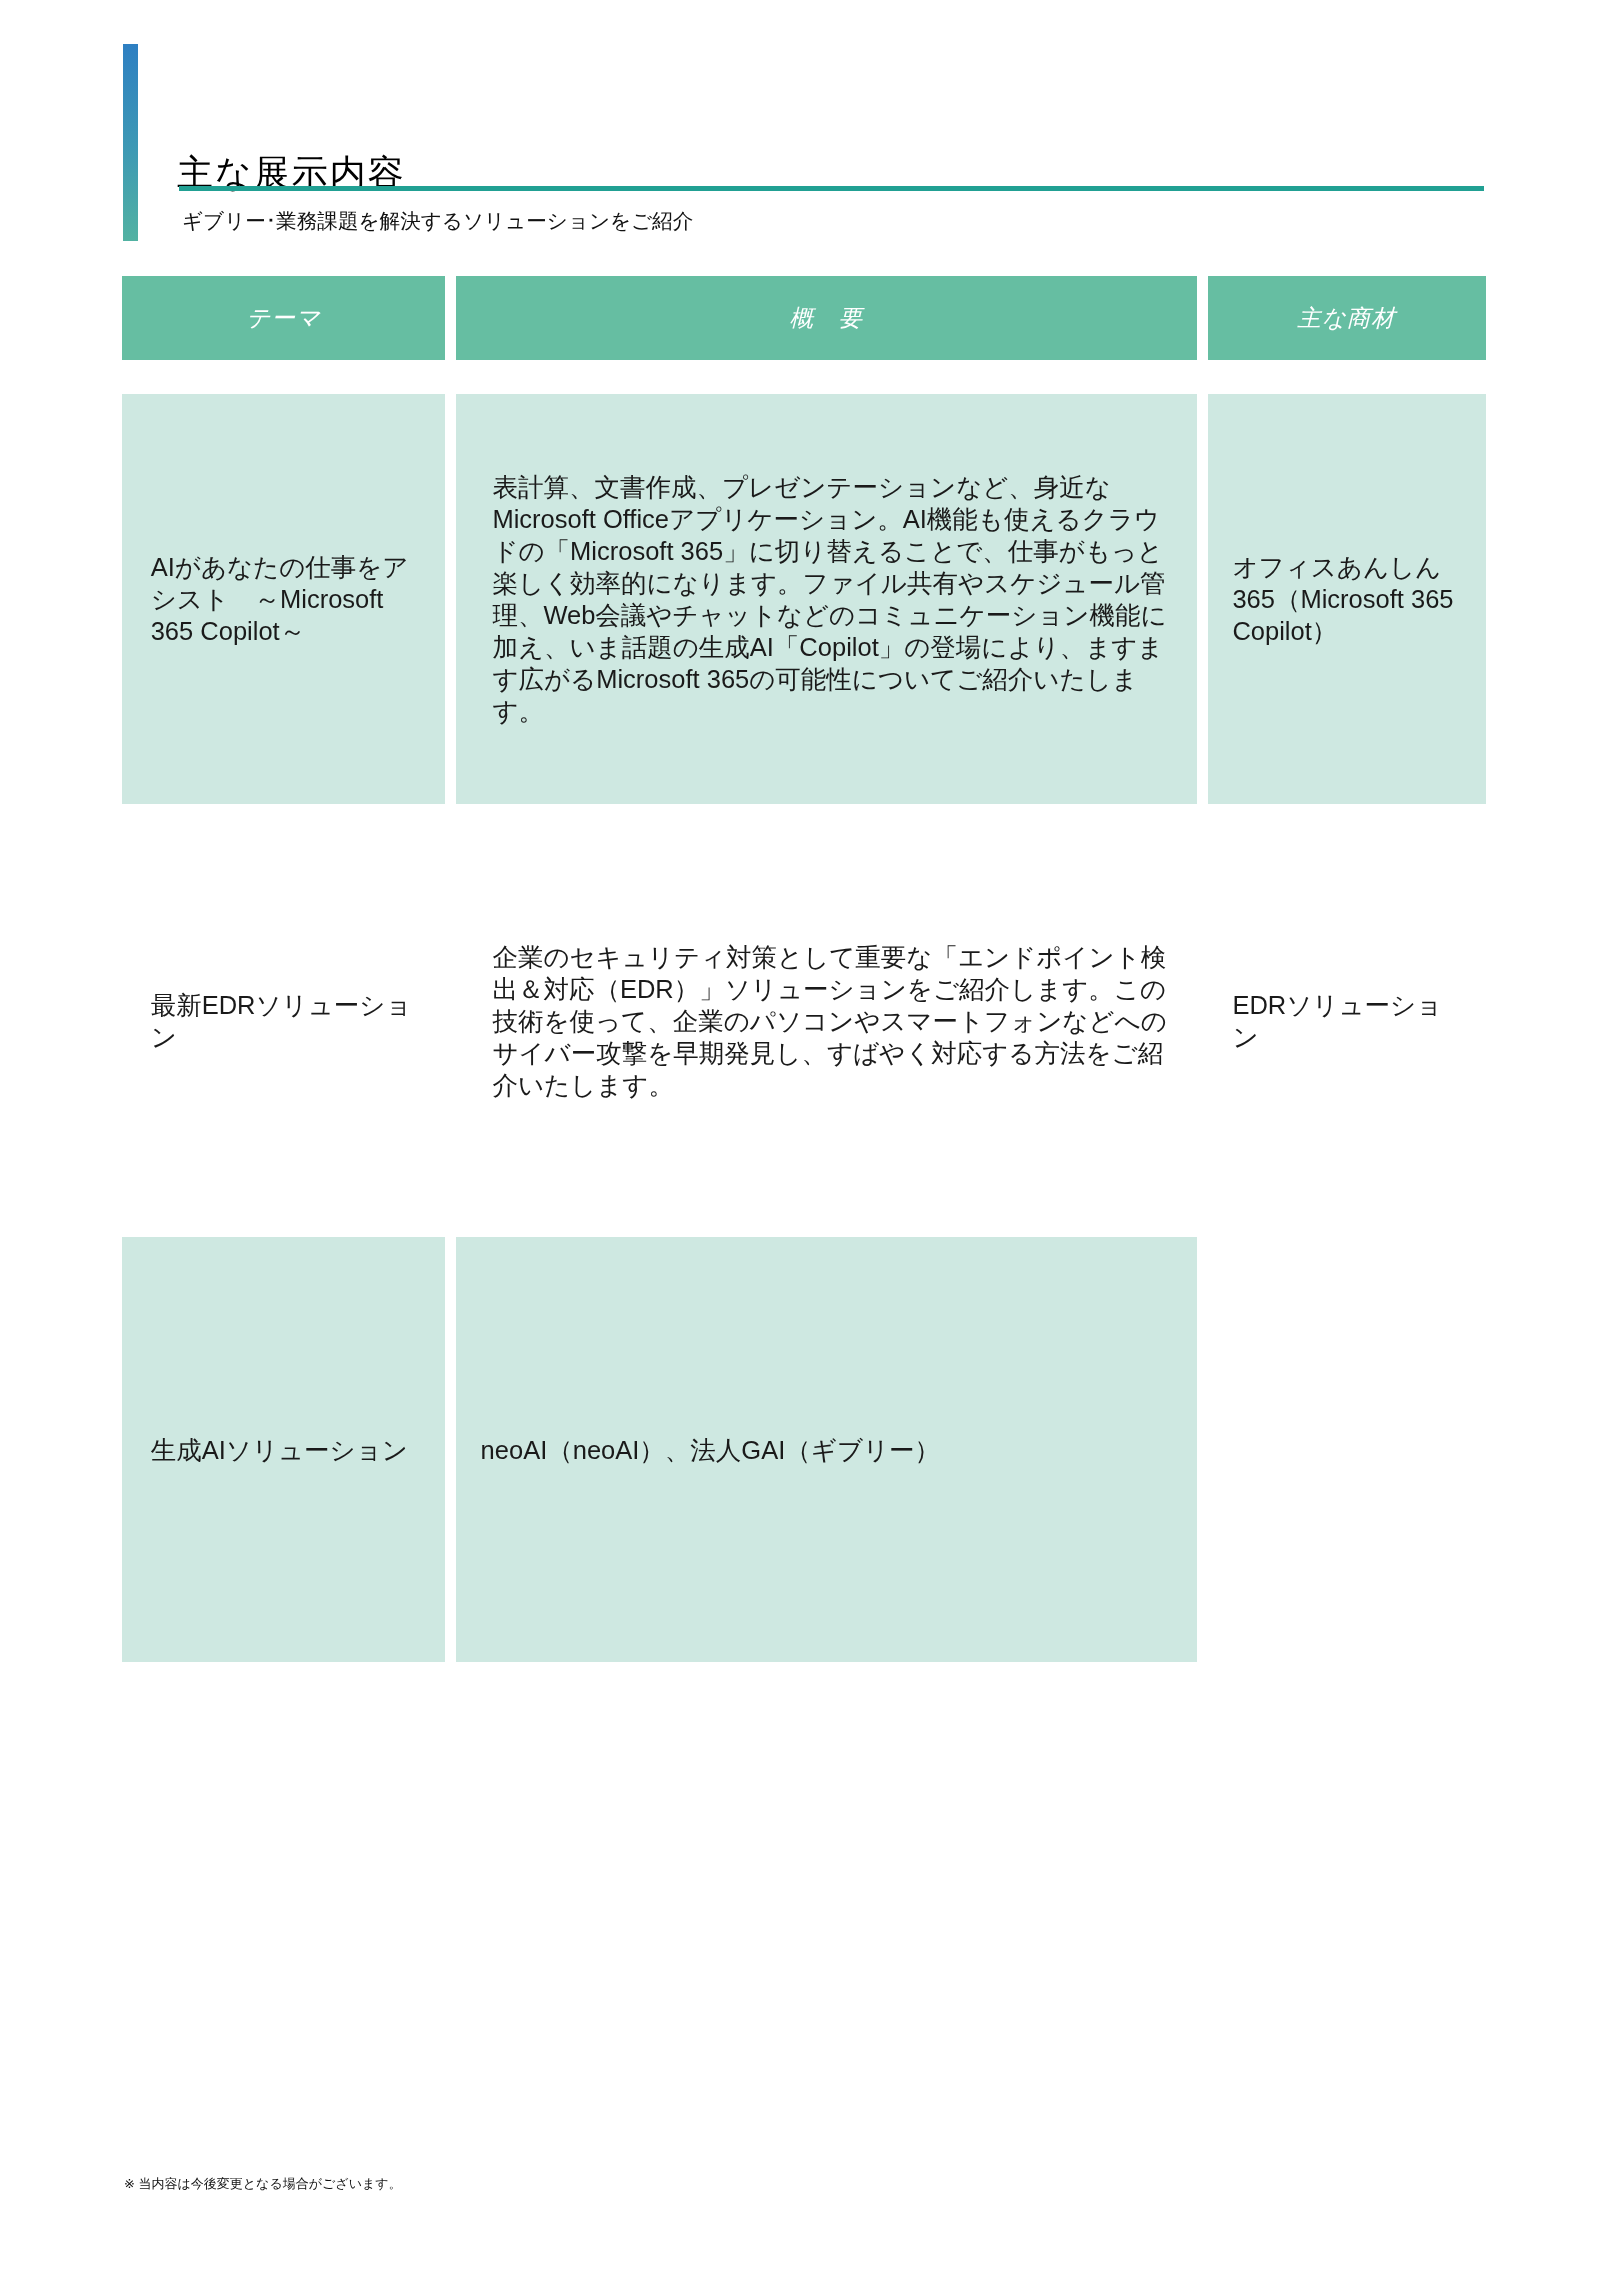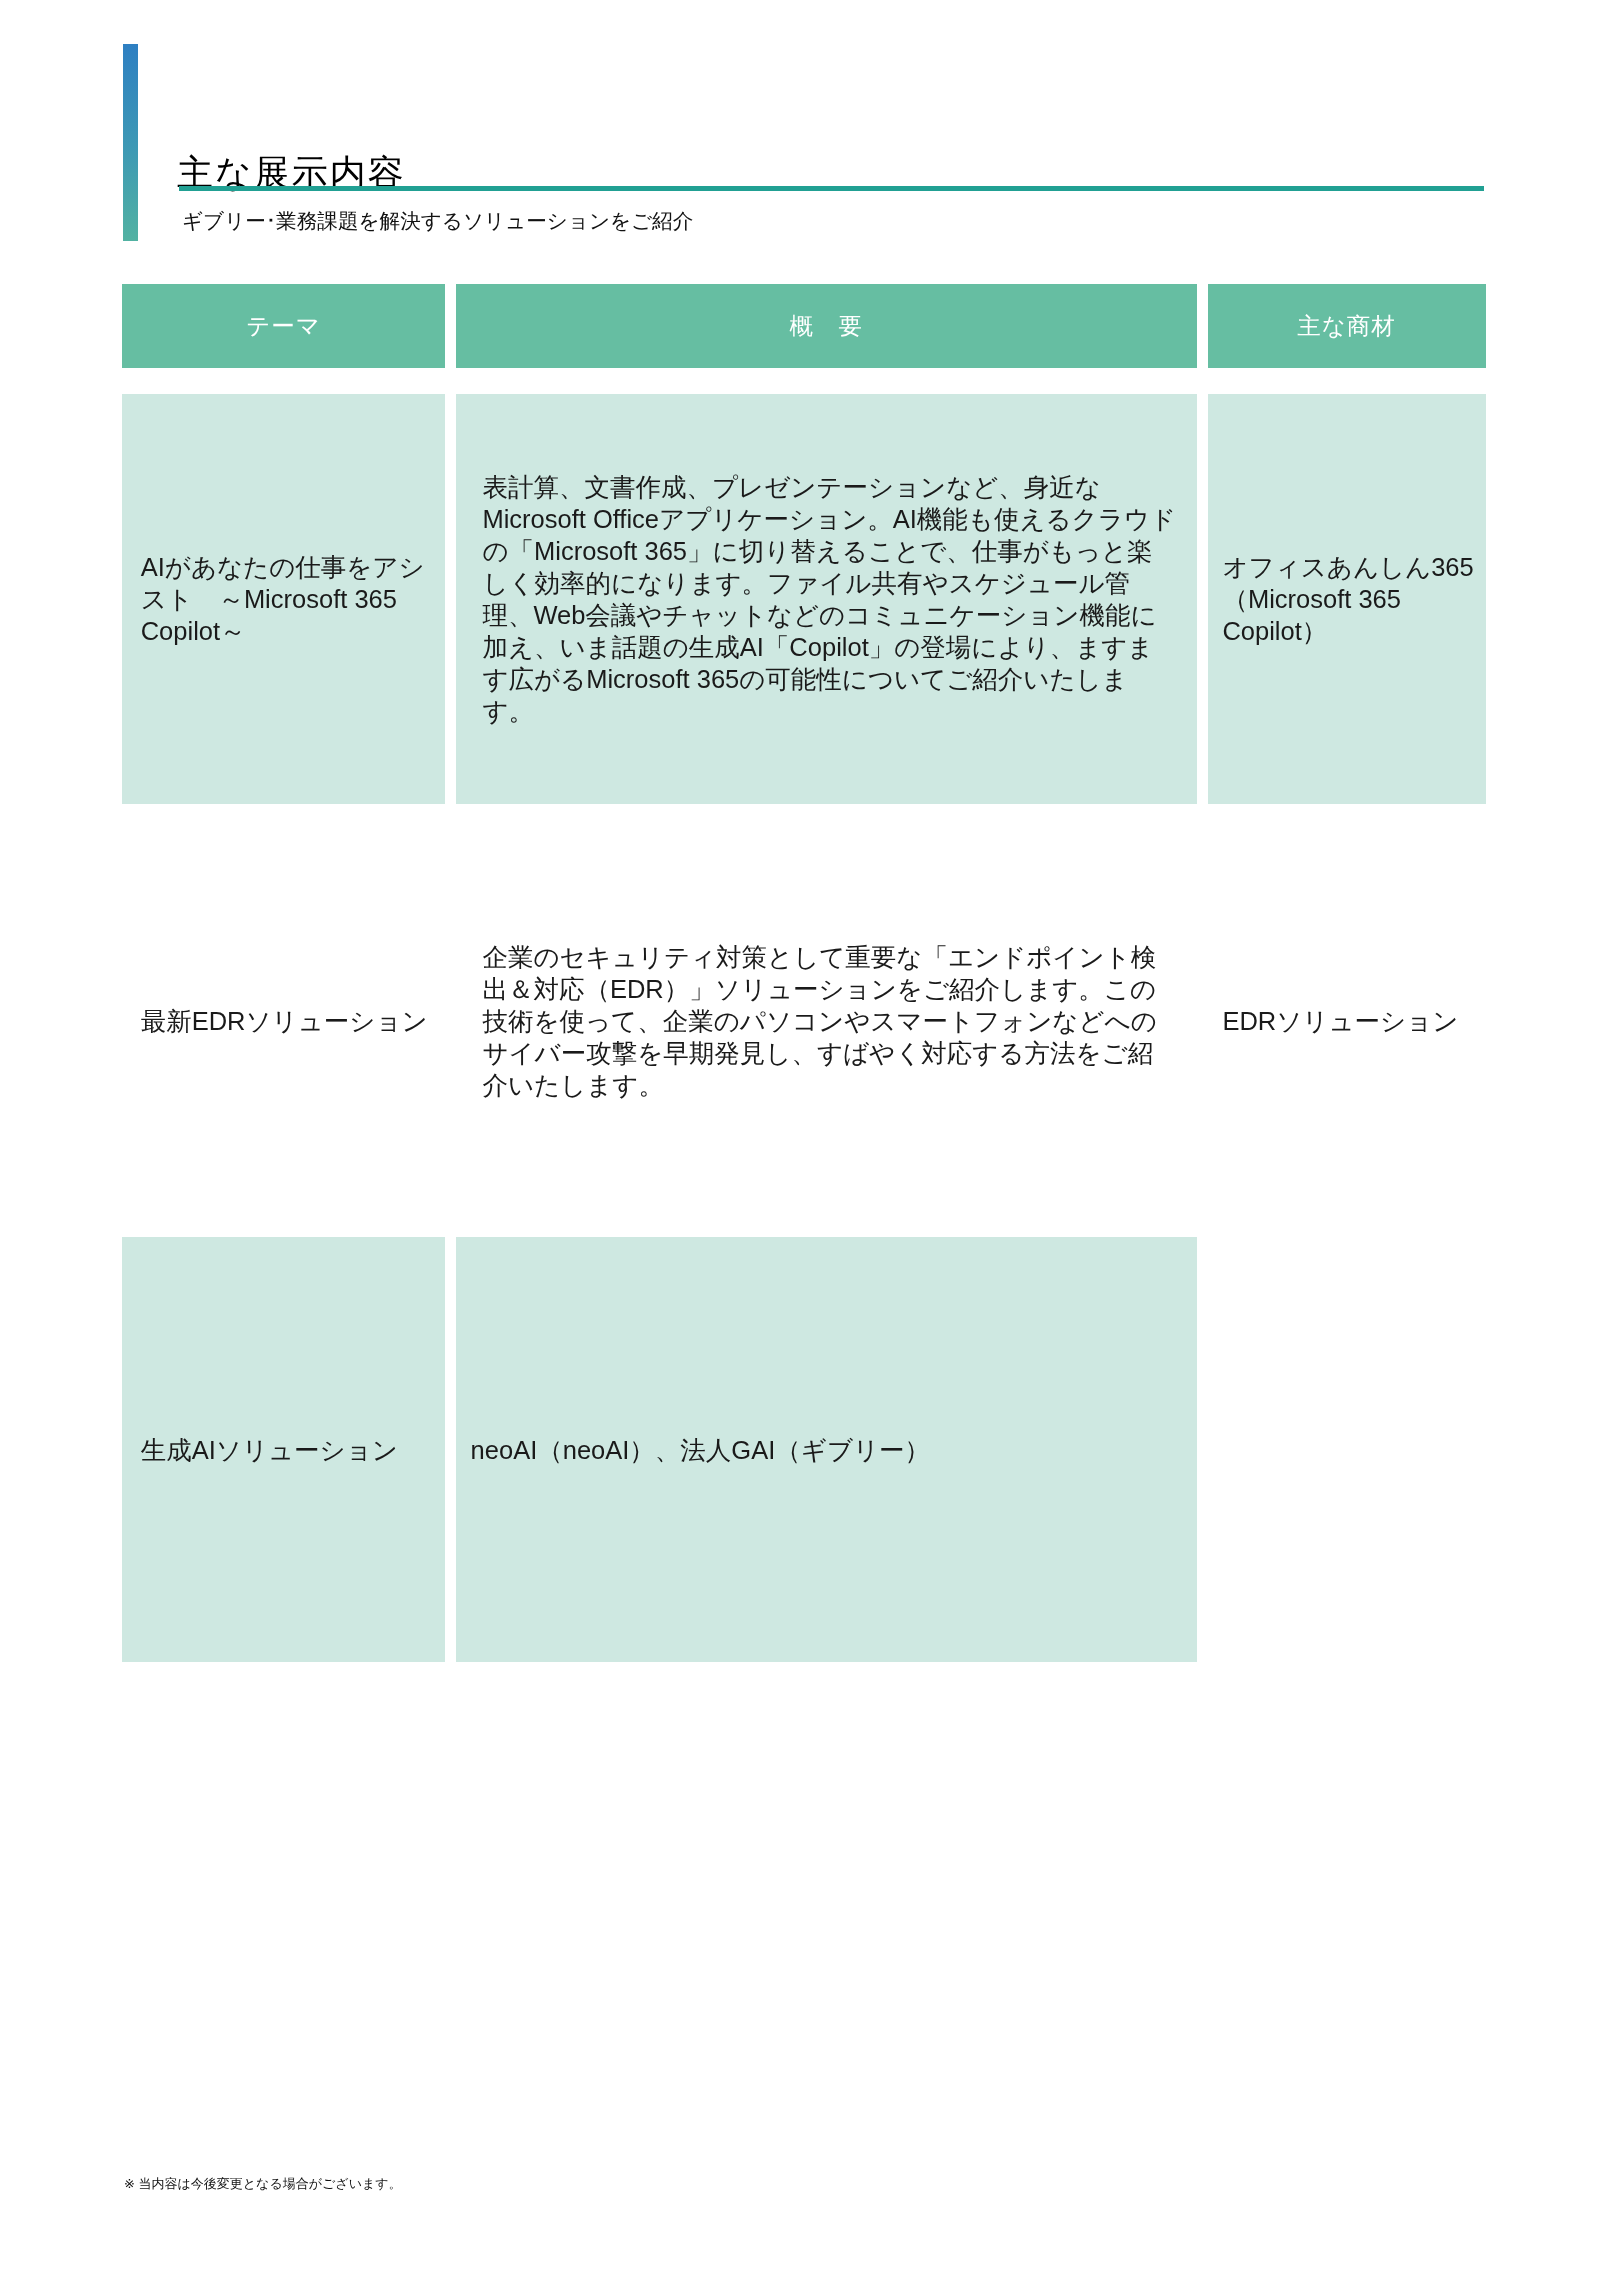--- a/index.html
+++ b/index.html
@@ -22,38 +22,38 @@
     background:#21a093;
   }
   .page-subtitle {
     position:absolute; left:182px; top:207px; font-size:20.6px; line-height:27.4px;
     color:#111111; white-space:nowrap;
   }
   .trow {
     position:absolute; left:122px; width:1364px;
     display:grid; grid-template-columns:323px 741px 278px; column-gap:10.8px;
   }
-  .hdr-row { top:284px; height:84px; }
+  .hdr-row { top:276px; height:84px;font-style:italic; }
   .row-1  { top:394px; height:410px; }
   .row-2  { top:804px; height:433px; }
   .row-3  { top:1237px; height:425px; }
   .hcell {
     background:#66bea2; color:#ffffff; font-size:23.5px;
     display:flex; align-items:center; justify-content:center;
     letter-spacing:1px;
   }
   .cell {
     display:flex; align-items:center; font-size:25.5px; line-height:32px;
     color:#1a1a1a;
   }
   .mint { background:#cee8e1; }
   .c-theme    { padding:0 11.8px 0 13.7px; }
   .c-overview { padding:0 13.7px 0 21.6px; }
   .c-products { padding:0 5.9px 0 9.8px; }
-  .cell p { margin:5px; }
+  .cell p { margin:15px; }
   .footnote {
     position:absolute; left:124px; top:2175px; font-size:13px; color:#111111;
     white-space:nowrap;
   }
 </style>
 </head>
 <body>
 
 <div class="page">
 

